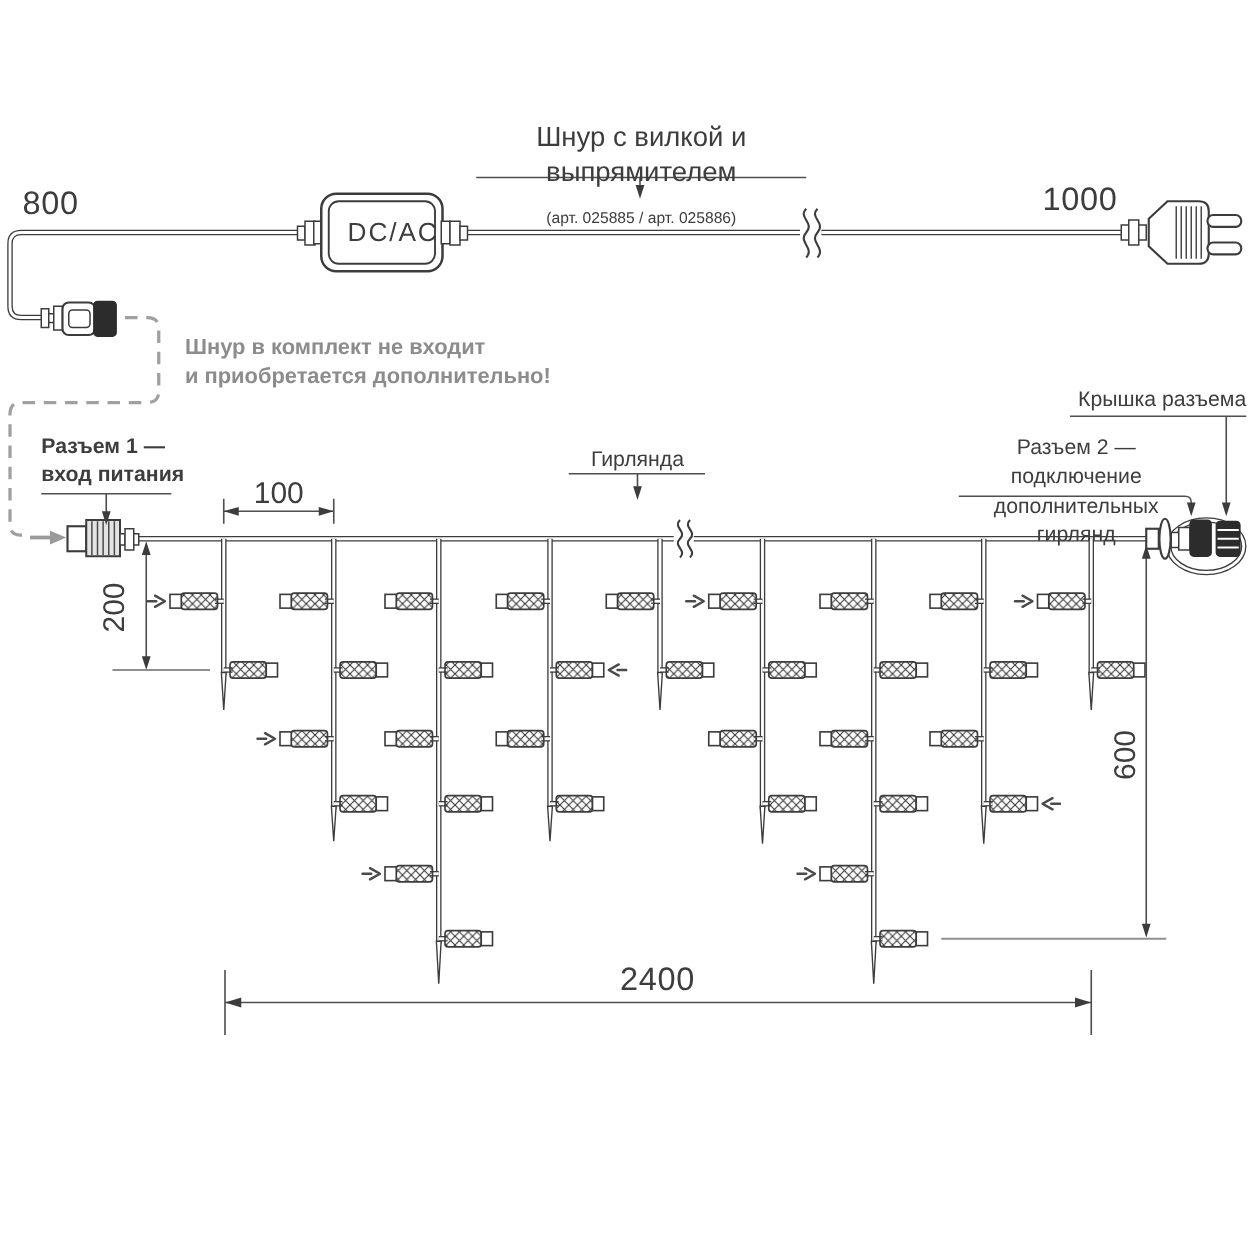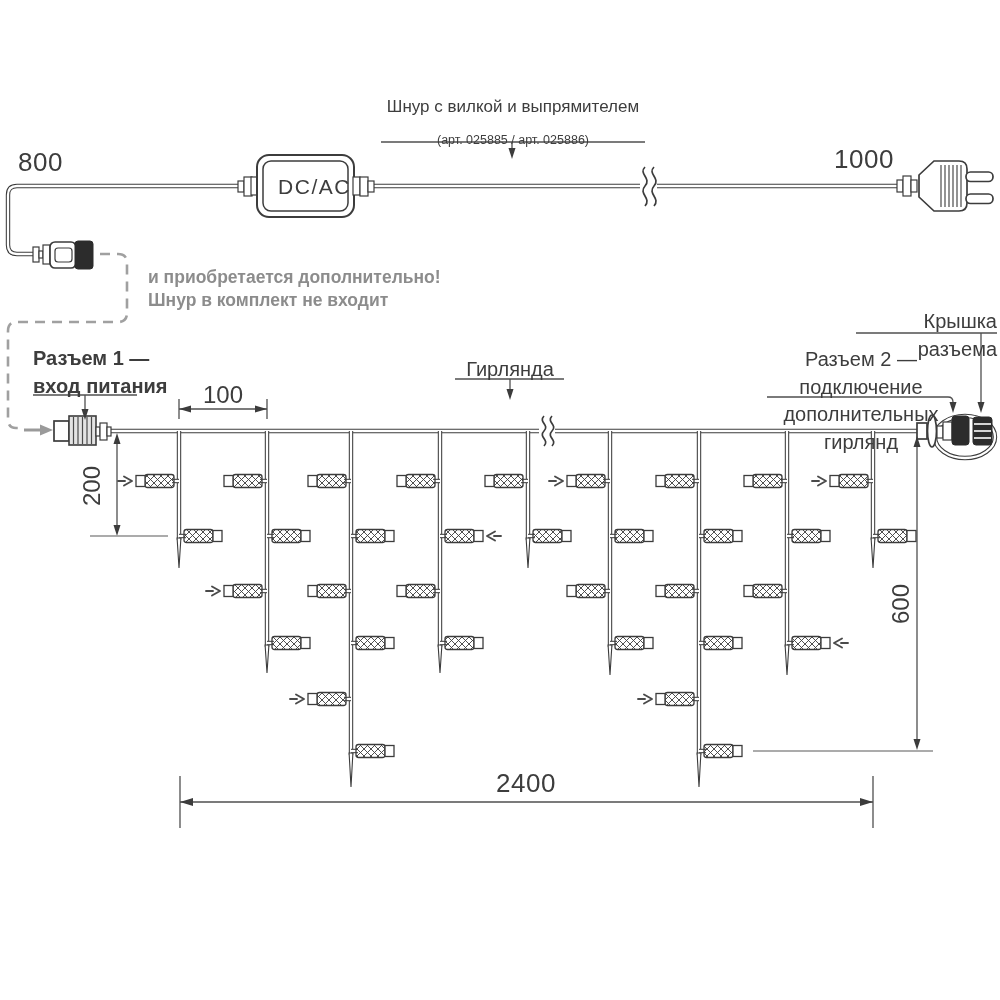--- a/index.html
+++ b/index.html
@@ -16,24 +16,24 @@
   .blackpart{fill:#2c2c2c;stroke:#2c2c2c;}
   .rib{stroke:#4a4a4a;stroke-width:1.2;}
   .dashroute{stroke:#a0a0a0;stroke-width:2.6;fill:none;stroke-dasharray:10 7;}
   .grayarrow{stroke:#9a9a9a;stroke-width:3;fill:none;}
   .grayah{fill:#9a9a9a;stroke:none;}
   .brk{stroke:#3c3c3c;stroke-width:1.7;fill:none;}
   .lbl{position:absolute;line-height:1.25;}
   .num{font-size:26px;letter-spacing:0.5px;}
   .num-mid{font-size:24px;}
   .rot{transform:rotate(-90deg);transform-origin:center center;text-align:center;}
-  .title1{font-size:17px;}
+  .title1{font-size:22px;}
   .title2{font-size:12.5px;margin-top:16px;}
   .note{font-size:17.5px;font-weight:600;color:#8c8c8c;line-height:1.32;}
-  .callout{font-size:20px;line-height:1.38;}
+  .callout{font-size:17px;line-height:1.38;}
   .dcac{font-size:21px;letter-spacing:1.5px;}
   .ctr{text-align:center;}
   .rgt{text-align:right;}
 </style>
 </head>
 <body>
 
 <div id="stage">
 
 <svg width="1000" height="1000" viewBox="0 0 1000 1000">
@@ -489,22 +489,22 @@
   <div class="title1">Шнур с вилкой и выпрямителем</div>
   <div class="title2">(арт. 025885 / арт. 025886)</div>
 </div>
 
 <div class="lbl num" style="left:18px;top:146px;">800</div>
 <div class="lbl num ctr" style="left:833px;top:143px;width:62px;">1000</div>
 
 <div class="lbl dcac ctr" style="left:257px;top:174px;width:115px;">DC/AC</div>
 
 <div class="lbl note" style="left:148px;top:266px;">
+  <div>Шнур в комплект не входит</div>
   <div>и приобретается дополнительно!</div>
-  <div>Шнур в комплект не входит</div>
 </div>
 
 <div class="lbl callout" style="left:33px;top:345px;font-weight:bold;">
   <div>Разъем 1 —</div>
   <div>вход питания</div>
 </div>
 
 <div class="lbl callout ctr" style="left:430px;top:356px;width:160px;">Гирлянда</div>
 
 <div class="lbl callout rgt" style="left:845px;top:308px;width:152px;">Крышка разъема</div>

